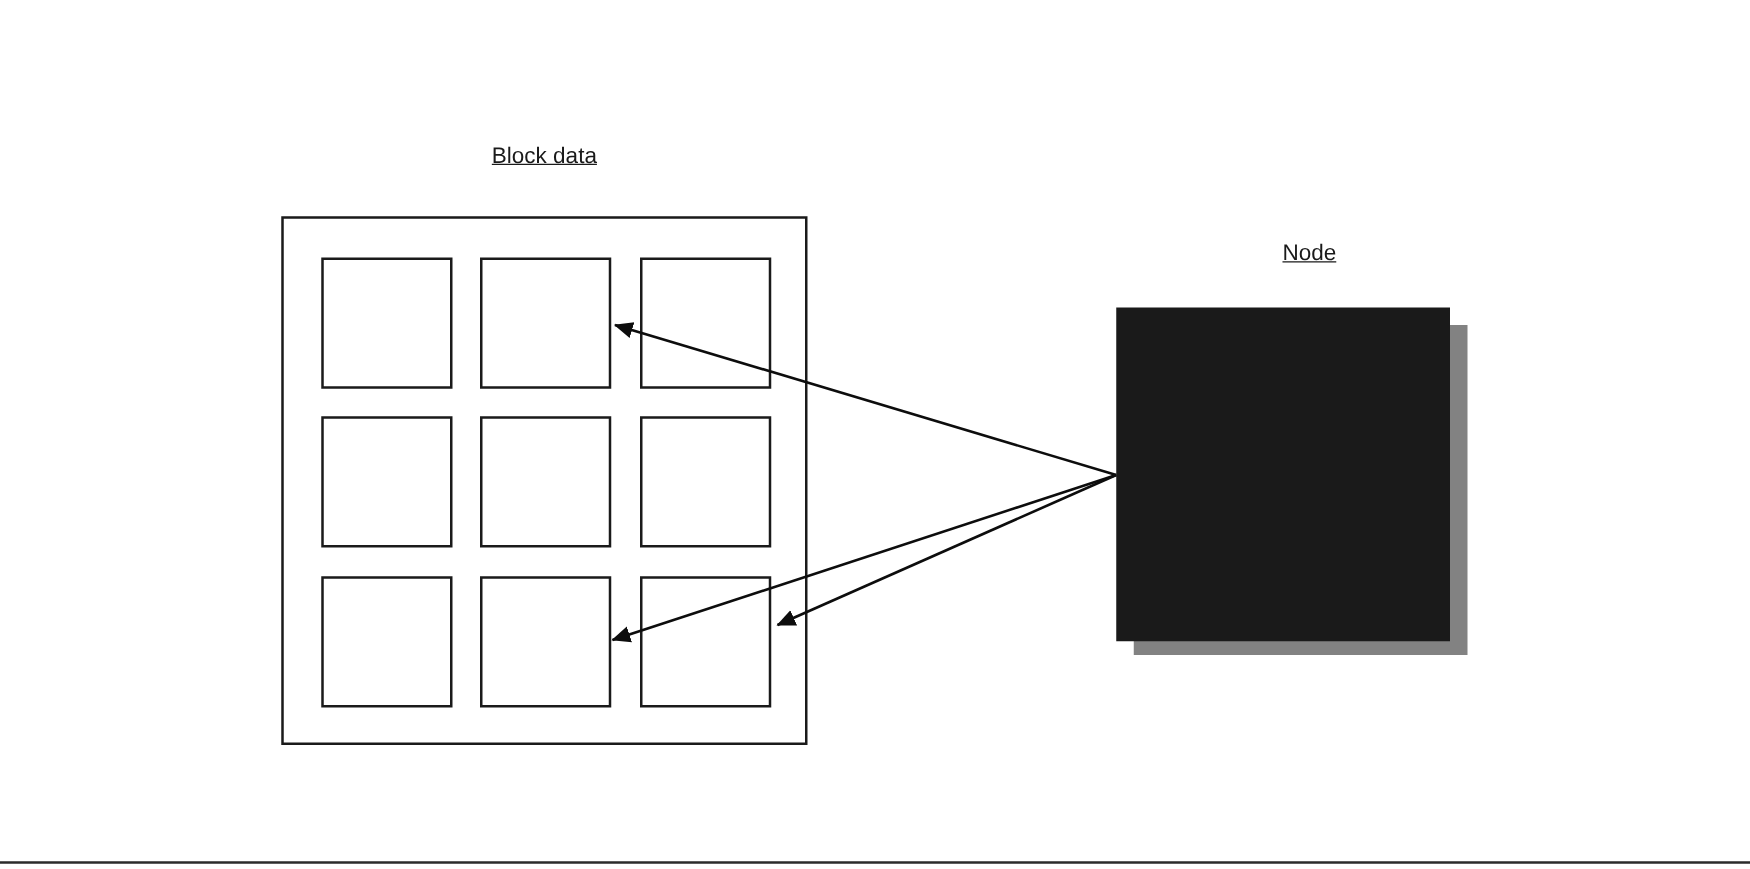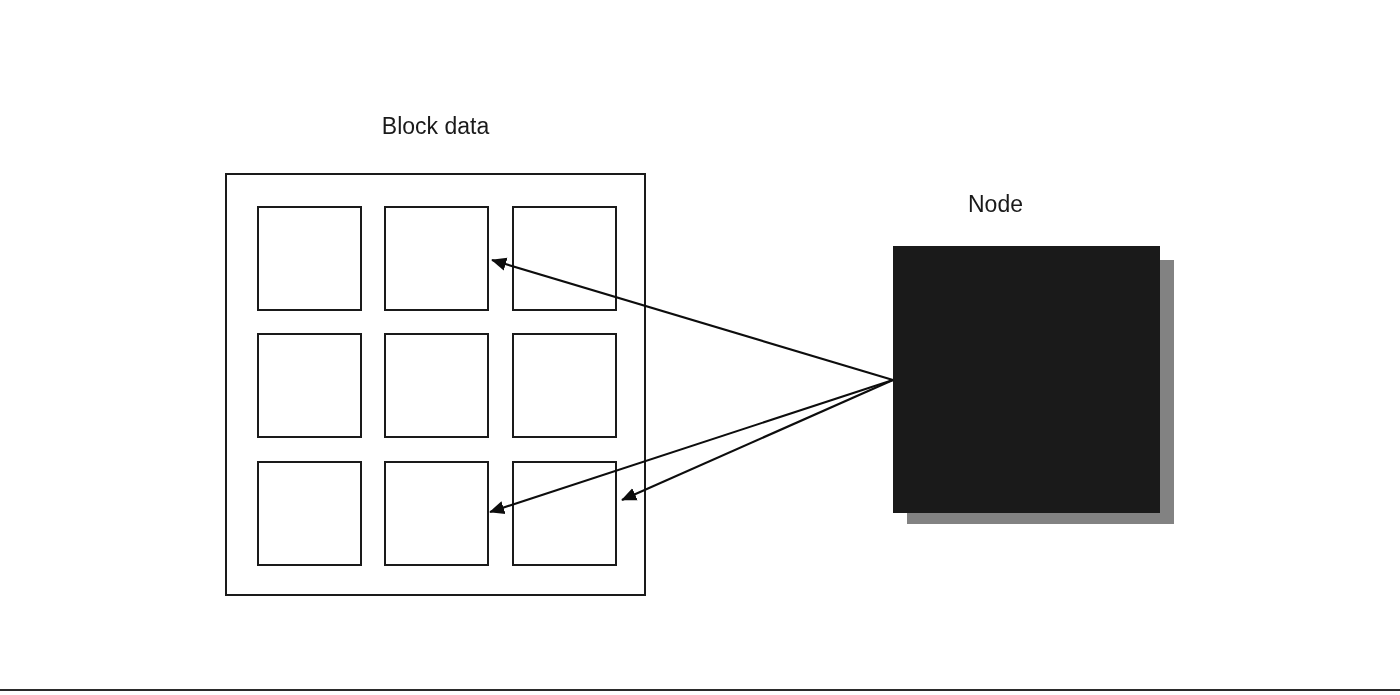--- a/index.html
+++ b/index.html
@@ -13,32 +13,33 @@
     height: 695px;
     background: #ffffff;
     overflow: hidden;
     font-family: "Liberation Sans", sans-serif;
   }
 
   
   .caption {
     position: absolute;
     color: #1a1a1a;
-    font-size: 23px;
+    font-size: 18px;
     line-height: 1;
     white-space: nowrap;
     text-align: center;
+    text-decoration: underline;
   }
   #block-data-caption {
     left: 225px;
     top: 115px;
     width: 421px;
   }
   #node-caption {
-    left: 862px;
+    left: 914px;
     top: 193px;
     width: 267px;
   }
 
   
   #block-grid {
     position: absolute;
     left: 225px;
     top: 173px;
     width: 421px;

